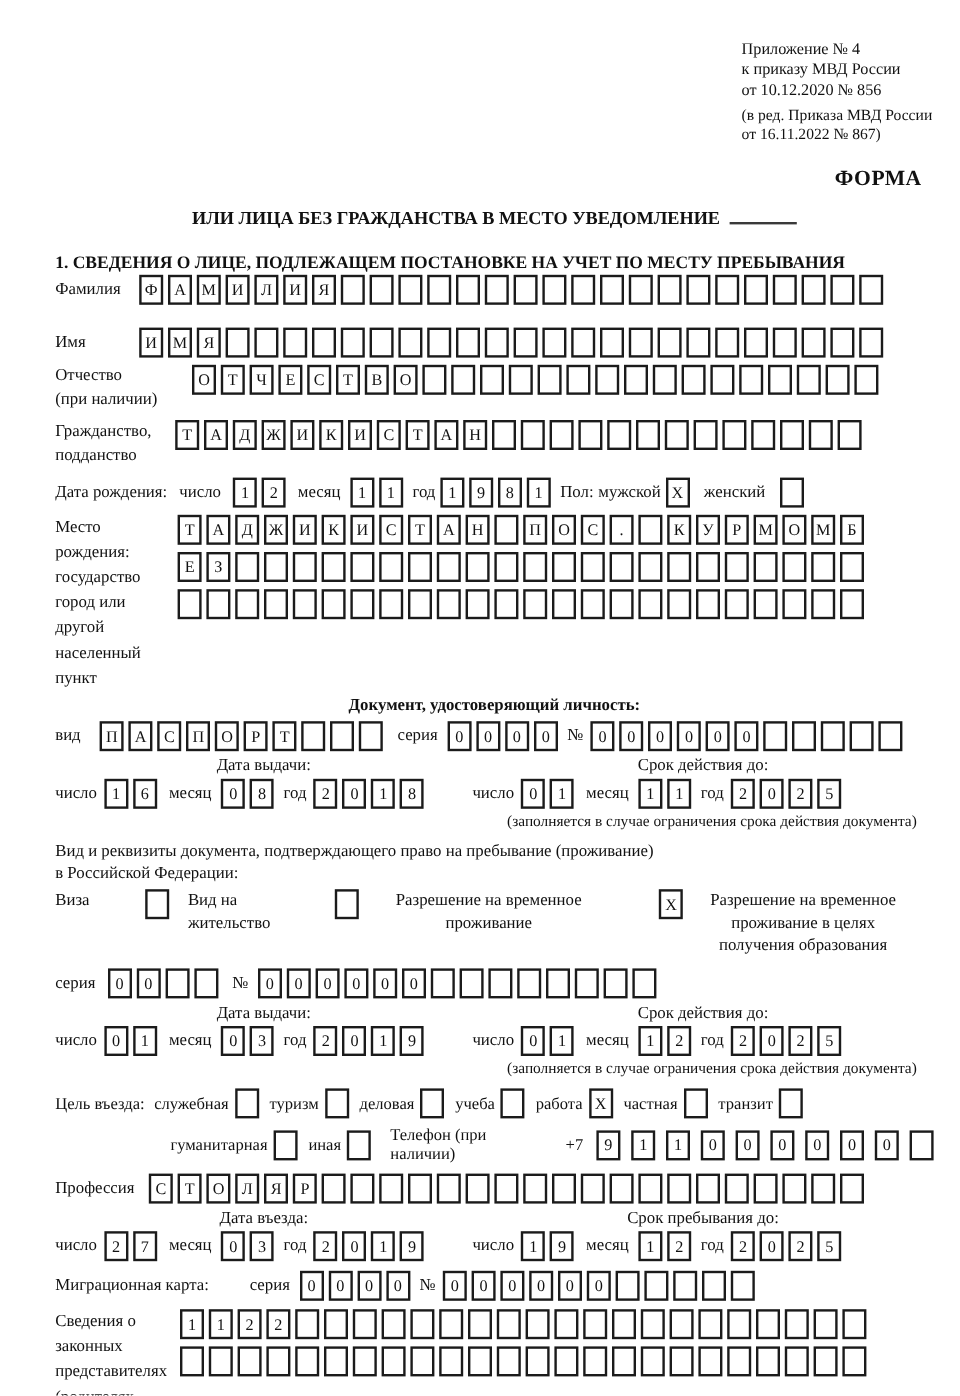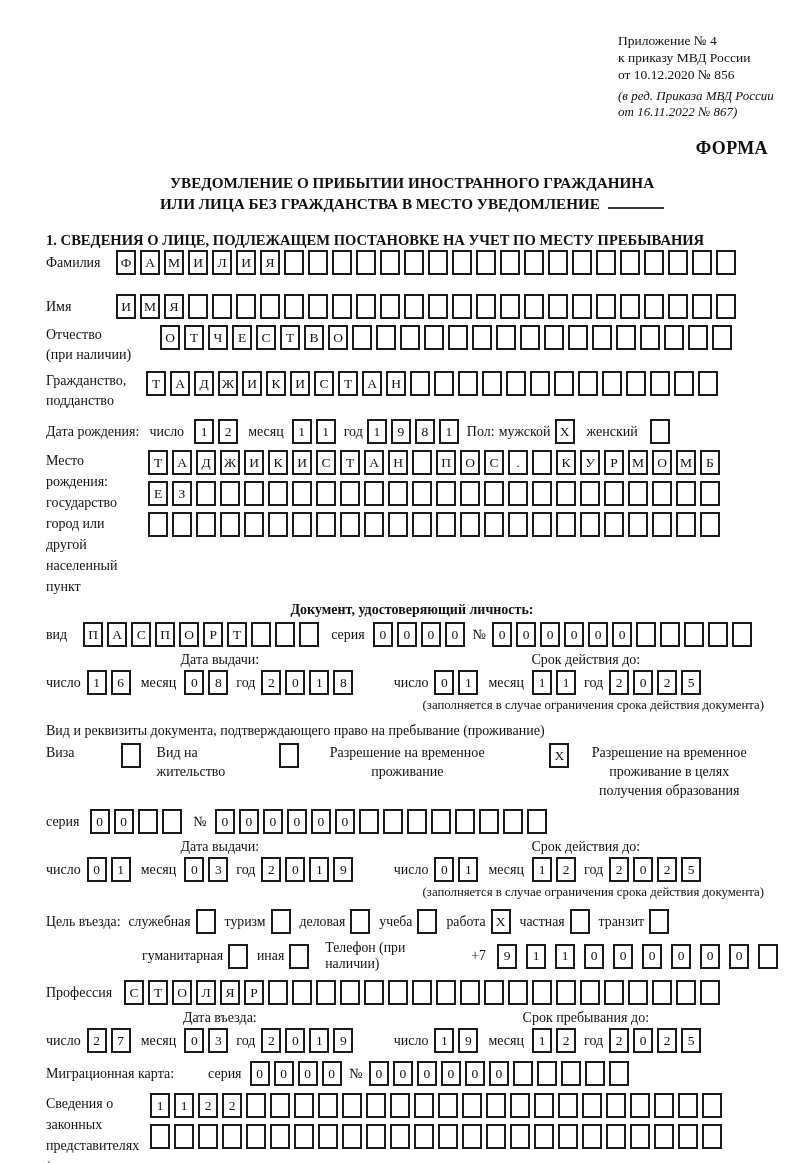--- a/index.html
+++ b/index.html
@@ -6,21 +6,21 @@
   html,body { background:#fff; }
   body {
     width:800px; height:1163px; overflow:hidden;
     font-family:"Liberation Serif","DejaVu Serif",serif;
     color:#111; font-size:14px; position:relative;
   }
   .page { padding:32px 22px 10px 46px; }
 
   .annex { margin-left:572px; font-size:13.5px; line-height:17px; }
   .annex .ln { white-space:nowrap; }
-  .annex .note { margin-top:5px; font-size:13px; line-height:16px;font-style:italic; }
+  .annex .note { margin-top:5px; font-size:13px; line-height:16px; }
   .form-word { text-align:right; font-weight:bold; font-size:18px; margin-top:18px; padding-right:10px; letter-spacing:.4px; }
 
   .title { text-align:center; font-weight:bold; font-size:15.2px; line-height:21px; margin-top:13px; }
   .blank-line { display:inline-block; width:56px; border-bottom:2px solid #3a3a3a; height:13px; margin-left:8px; }
 
   .sec-heading { font-weight:bold; font-size:14.6px; margin-top:18px; }
 
   .row { display:flex; align-items:center; margin-top:19px; }
   .row-top { display:flex; align-items:flex-start; margin-top:6px; }
   .lbl { flex:none; }
@@ -77,21 +77,20 @@
     <div class="ln">от 10.12.2020 № 856</div>
     <div class="note">
       <div class="ln">(в ред. Приказа МВД России</div>
       <div class="ln">от 16.11.2022 № 867)</div>
     </div>
   </div>
 
   <div class="form-word">ФОРМА</div>
 
   <div class="title">
-    <div>УВЕДОМЛЕНИЕ О ПРИБЫТИИ ИНОСТРАННОГО ГРАЖДАНИНА</div>
     <div><span>ИЛИ ЛИЦА БЕЗ ГРАЖДАНСТВА В МЕСТО УВЕДОМЛЕНИЕ</span><span class="blank-line"></span></div>
   </div>
 
   <div class="sec-heading">1. СВЕДЕНИЯ О ЛИЦЕ, ПОДЛЕЖАЩЕМ ПОСТАНОВКЕ НА УЧЕТ ПО МЕСТУ ПРЕБЫВАНИЯ</div>
 
   <div class="row" style="margin-top:1px;">
     <span class="lbl w-fam">Фамилия</span>
     <span class="cells ml6">
         <span class="cell">Ф</span>
         <span class="cell">А</span>
@@ -417,20 +416,21 @@
             <span class="cell">2</span>
             <span class="cell">5</span>
           </span>
       </div>
     </div>
   </div>
   <div class="note-right">(заполняется в случае ограничения срока действия документа)</div>
 
   <div class="para">
     <div>Вид и реквизиты документа, подтверждающего право на пребывание (проживание)</div>
+    <div>в Российской Федерации:</div>
   </div>
 
   <div class="visa-row">
     <div class="vopt">
       <span class="vlbl">Виза</span>
       <span class="cell ml6"></span>
     </div>
     <div class="vopt ml16">
       <span class="vlbl">Вид на жительство</span>
       <span class="cell ml14"></span>

